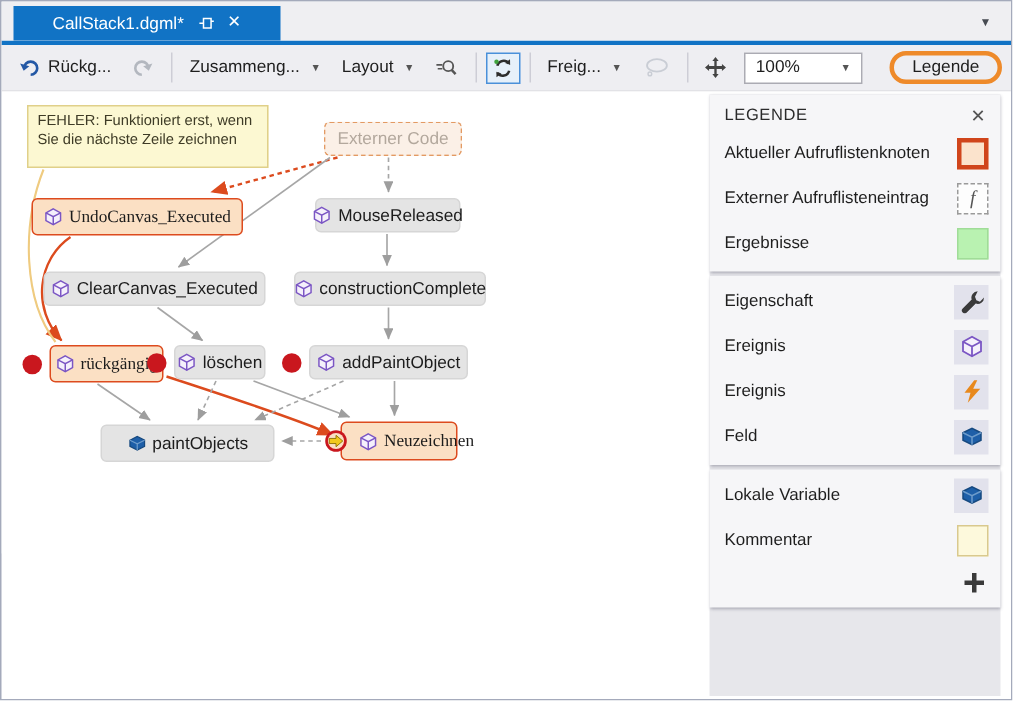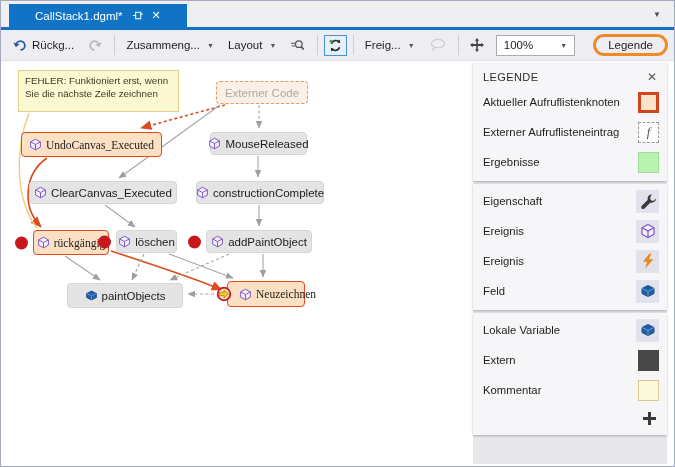--- a/index.html
+++ b/index.html
@@ -274,24 +274,20 @@
           <div class="lrow">
             <span class="llabel">Lokale Variable</span>
             <span class="swatch tile">
               <svg viewBox="0 0 16 16">
                 <path d="M2 5.5 L8 2.5 L14 5.5 L14 10.5 L8 13.5 L2 10.5 Z" fill="#1E5FA8" stroke="#16497F" stroke-width="1"></path>
                 <path d="M2 5.5 L8 8.5 L14 5.5 M8 8.5 L8 13.5" stroke="#6E9CCB" stroke-width="1" fill="none"></path>
               </svg>
             </span>
           </div>
           <div class="lrow">
-            <span class="llabel">Extern</span>
-            <span class="swatch sw-extern"></span>
-          </div>
-          <div class="lrow">
             <span class="llabel">Kommentar</span>
             <span class="swatch sw-comment"></span>
           </div>
           <div class="plusrow">
             <button class="plusbtn"><svg width="15" height="15" viewBox="0 0 12 12">
                 <path d="M4.8 0.8 H7.2 V4.8 H11.2 V7.2 H7.2 V11.2 H4.8 V7.2 H0.8 V4.8 H4.8 Z" fill="#3A3A3A"></path>
               </svg></button>
           </div>
         </div>
     </div>

